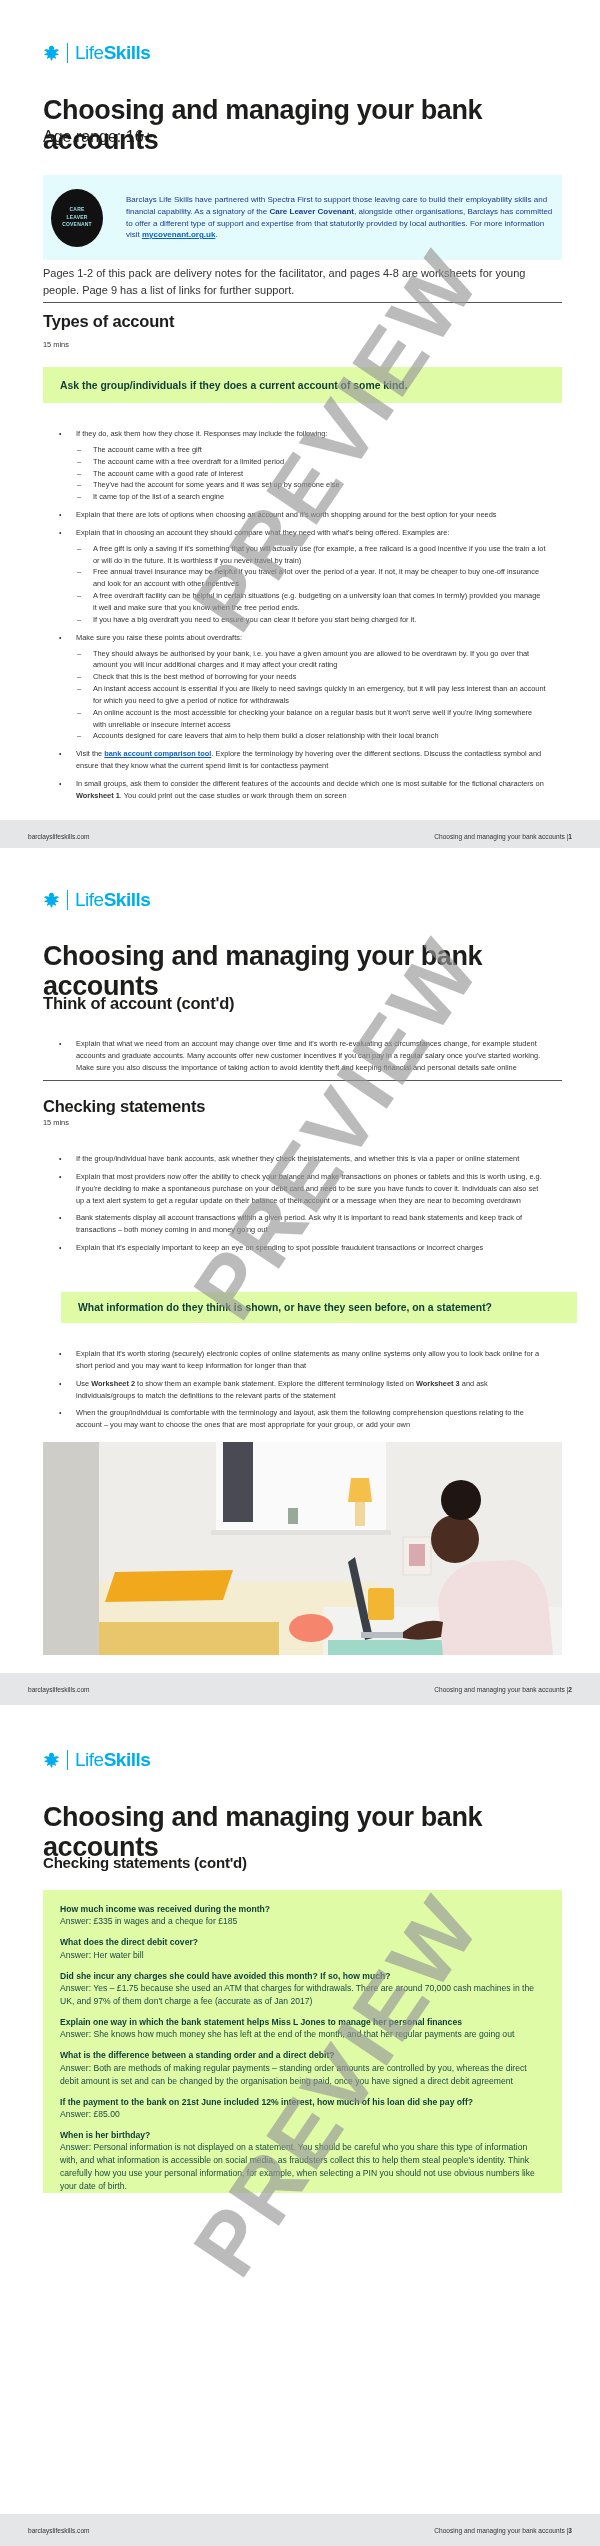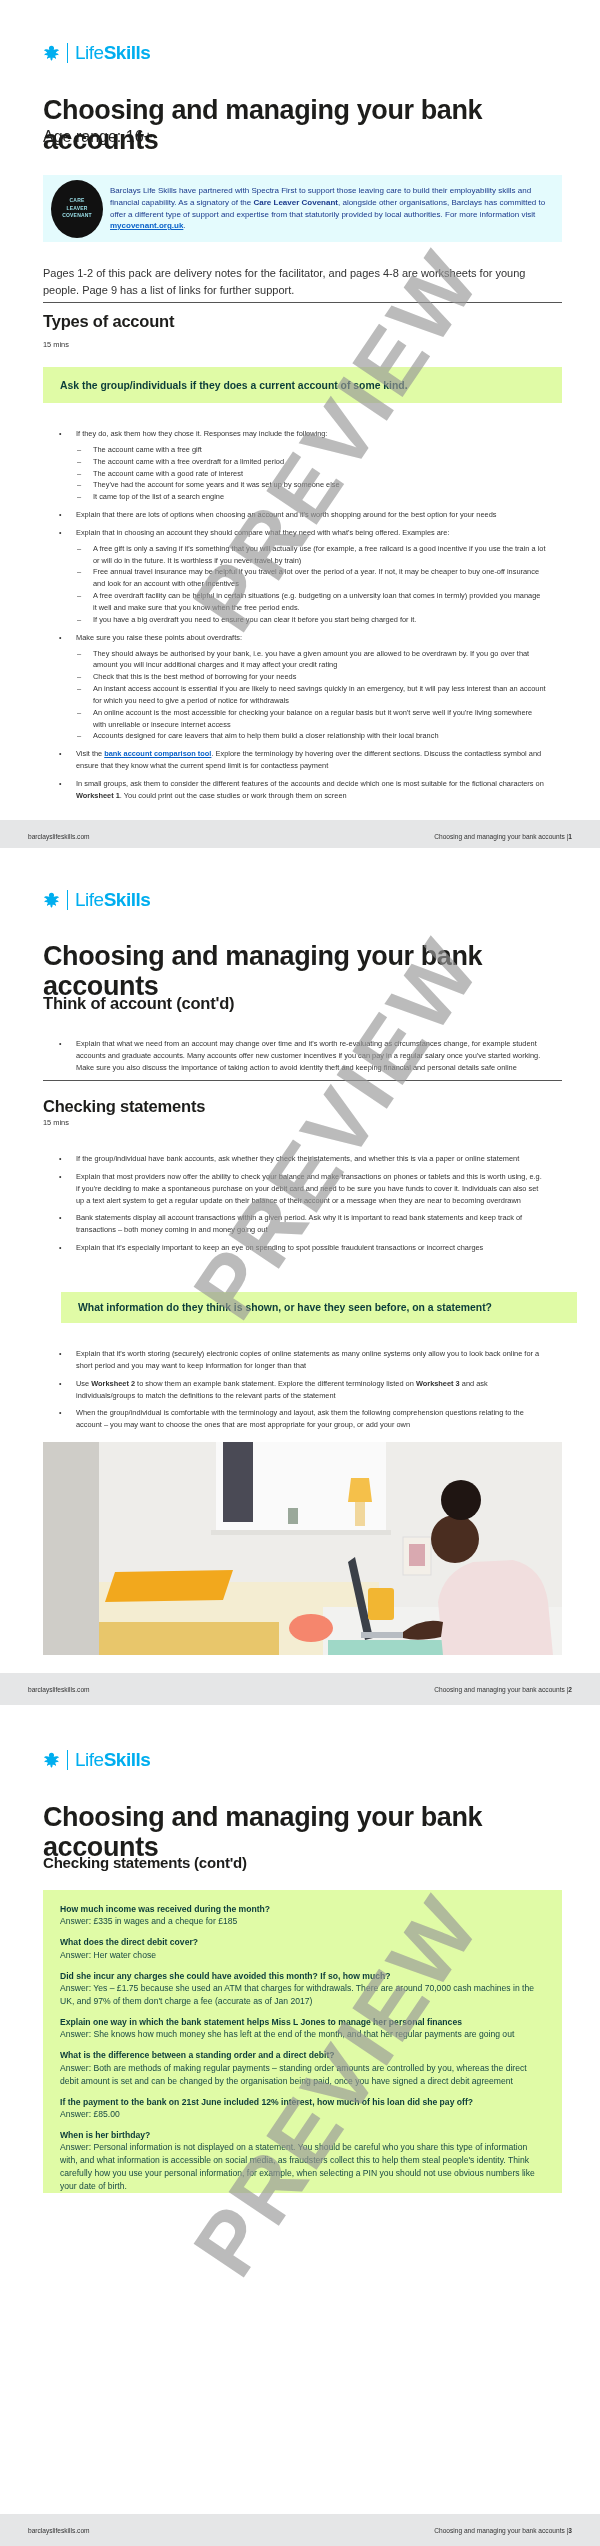--- a/index.html
+++ b/index.html
@@ -48,21 +48,21 @@
       <svg class="eagle" viewBox="0 0 20 22">
           <path d="M10 2c-2 0-3 1.5-3 3 0 .8.3 1.4.7 1.9C5.5 6 2.5 5.5 1 7.5c2 .3 3.5 1.5 4 3-1.5 0-3 .8-3.5 2.5 2-.6 3.5 0 4.5 1-1 .8-1.5 2-1.2 3.5 1.2-1.3 2.7-1.8 4-1.5-.3 1.2 0 2.6 1.2 3.5 1.2-.9 1.5-2.3 1.2-3.5 1.3-.3 2.8.2 4 1.5.3-1.5-.2-2.7-1.2-3.5 1-1 2.5-1.6 4.5-1-.5-1.7-2-2.5-3.5-2.5.5-1.5 2-2.7 4-3-1.5-2-4.5-1.5-6.7-.6.4-.5.7-1.1.7-1.9 0-1.5-1-3-3-3z" fill="#00aeef"></path>
         </svg>
       <span class="bar"></span>
       <span class="ls"><span>Life</span><b>Skills</b></span>
     </div>
 
     <h1 class="title" style="position:absolute; top:96px; left:43px;">Choosing and managing your bank accounts</h1>
     <div class="age" style="position:absolute; top:128px; left:43px; margin:0;">Age range: 16+</div>
 
-    <div class="info" style="position:absolute; top:175px; left:43px; width:519px; height:67px; box-sizing:border-box;">
+    <div class="info" style="position:absolute; top:175px; left:43px; width:519px; height:85px; box-sizing:border-box;gap:16px;">
       <div class="badge">
         <span>CARE</span>
         <span>LEAVER</span>
         <span>COVENANT</span>
       </div>
       <p><span>Barclays Life Skills have partnered with Spectra First to support those leaving care to build their employability skills and financial capability. As a signatory of the </span><b>Care Leaver Covenant</b><span>, alongside other organisations, Barclays has committed to offer a different type of support and expertise from that statutorily provided by local authorities. For more information visit </span><a>mycovenant.org.uk</a><span>.</span></p>
     </div>
 
     <div class="intro" style="position:absolute; top:265px; left:43px; width:519px;">Pages 1-2 of this pack are delivery notes for the facilitator, and pages 4-8 are worksheets for young people. Page 9 has a list of links for further support.</div>
 
@@ -207,21 +207,21 @@
 
   <h2 style="position:absolute; top:149px; left:43px; font-size:15px;">Checking statements (cont'd)</h2>
 
   <div class="qa" style="position:absolute; top:185px; left:43px; width:519px; height:303px; box-sizing:border-box;">
     <div>
         <div class="q">How much income was received during the month?</div>
         <div class="a">Answer: £335 in wages and a cheque for £185</div>
       </div>
     <div>
         <div class="q">What does the direct debit cover?</div>
-        <div class="a">Answer: Her water chose</div>
+        <div class="a">Answer: Her water bill</div>
       </div>
     <div>
         <div class="q">Did she incur any charges she could have avoided this month? If so, how much?</div>
         <div class="a">Answer: Yes – £1.75 because she used an ATM that charges for withdrawals. There are around 70,000 cash machines in the UK, and 97% of them don't charge a fee (accurate as of Jan 2017)</div>
       </div>
     <div>
         <div class="q">Explain one way in which the bank statement helps Miss L Jones to manage her personal finances</div>
         <div class="a">Answer: She knows how much money she has left at the end of the month, and that her regular payments are going out</div>
       </div>
     <div>

